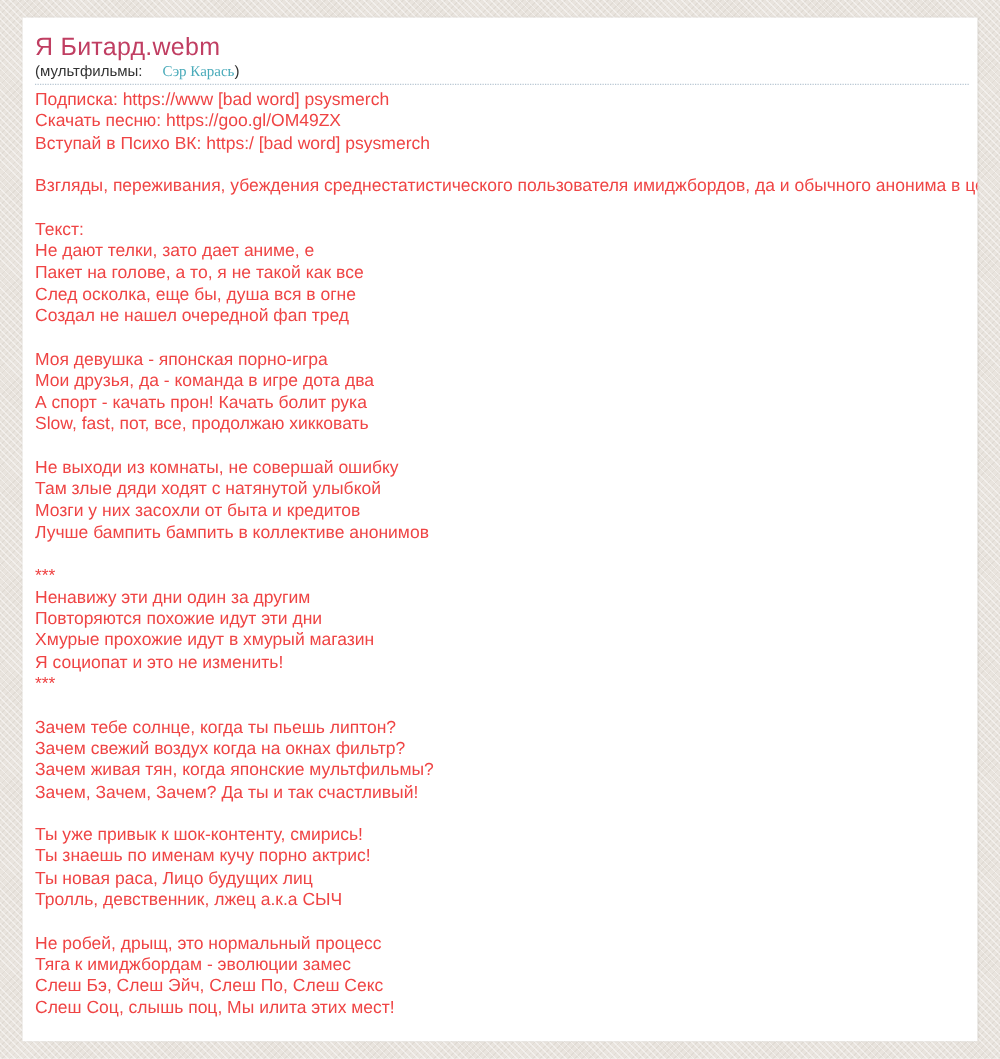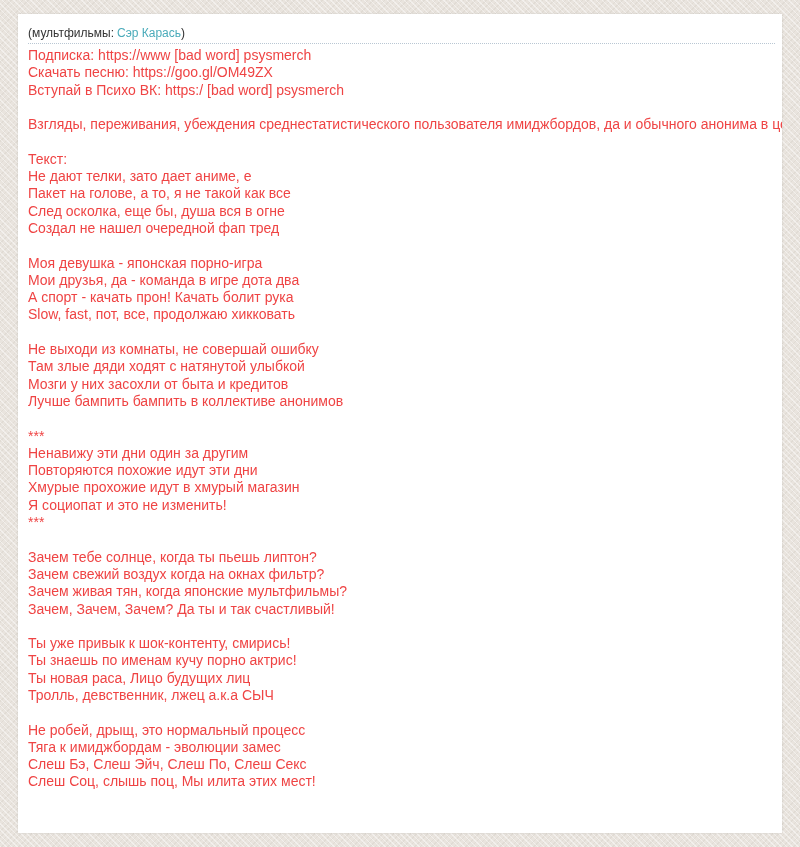--- a/index.html
+++ b/index.html
@@ -44,36 +44,38 @@
     font-size: 12px;
     line-height: 15px;
     color: #333333;
     padding-bottom: 2px;
     border-bottom: 1px dotted #b9c7d3;
     margin-right: 7px;
   }
   .artist-link {
     color: #4aabba;
     text-decoration: none;
-    margin-left: 3px;
+    margin-left: 16px;
     cursor: pointer;
+    font-family: Liberation Serif, serif;
   }
   .lyrics-text {
     margin-top: 3px;
     font-size: 14px;
     line-height: 17.3px;
     color: #ef4444;
     white-space: pre;
   }
 </style>
 </head>
 <body>
 
 <div class="card">
   <div class="card-inner">
+    <h1 class="page-title">Я Битард.webm</h1>
     <div class="artist-line"><span>(мультфильмы:</span><a href="#" class="artist-link">Сэр Карась</a><span>)</span></div>
     <div class="lyrics-text">Подписка: https://www [bad word] psysmerch
 Скачать песню: https://goo.gl/OM49ZX
 Вступай в Психо ВК: https:/ [bad word] psysmerch
 
 Взгляды, переживания, убеждения среднестатистического пользователя имиджбордов, да и обычного анонима в целом ~
 
 Текст:
 Не дают телки, зато дает аниме, е
 Пакет на голове, а то, я не такой как все

